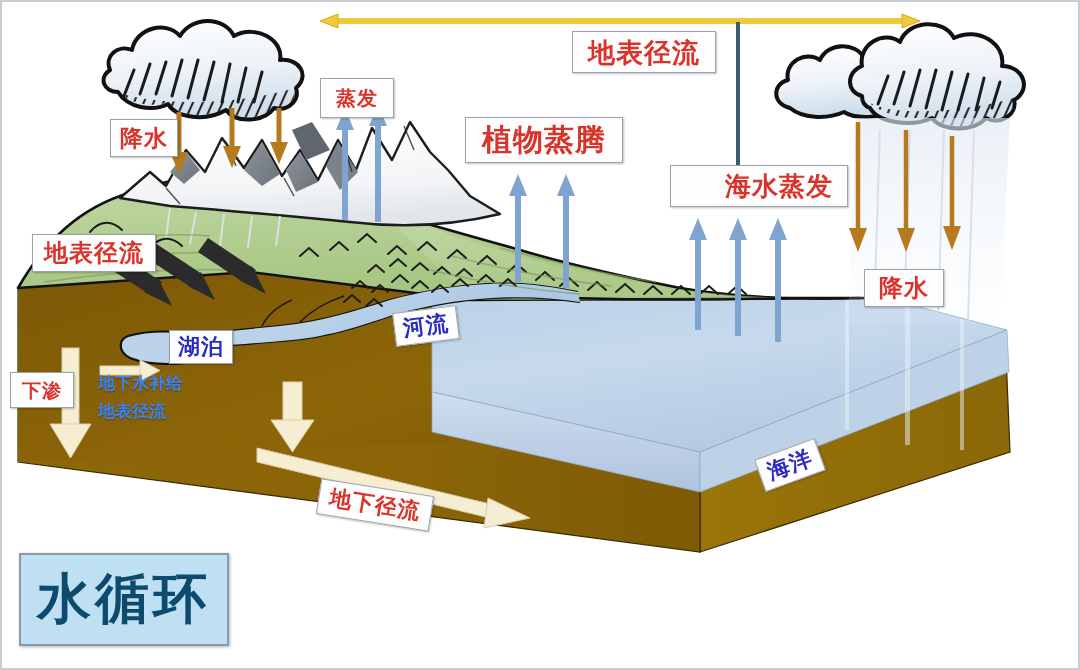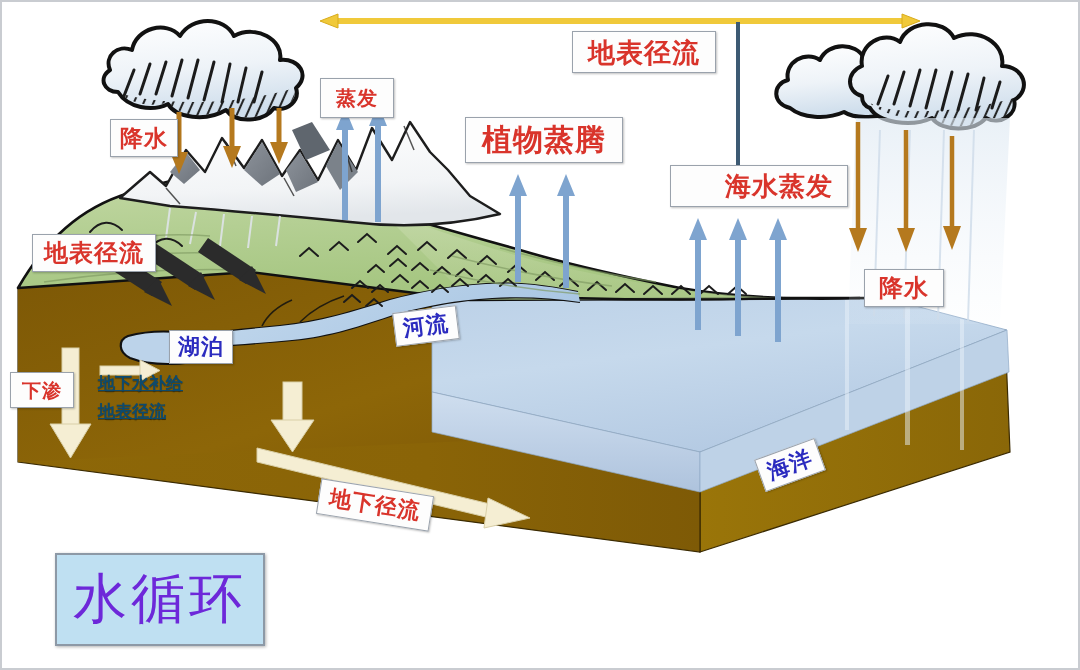--- a/index.html
+++ b/index.html
@@ -15,38 +15,36 @@
     white-space:nowrap;
     line-height:1;
     display:flex;align-items:center;justify-content:center;
     letter-spacing:1px;
     font-family:"DejaVu Sans","Liberation Sans",sans-serif;
   }
   .lbl.red{color:#d9342b;}
   .lbl.blue{color:#2b2bbf;}
   .plain{
     position:absolute;
-    color:#0c4a6e;
+    color:#3b82f6;
     font-weight:bold;
     white-space:nowrap;
     font-family:"DejaVu Sans","Liberation Sans",sans-serif;
     text-shadow:0 1px 1px rgba(0,0,0,.35);
-    text-decoration:underline;
   }
   #title-box{
     position:absolute;
     background:#bfe0f2;
     border:2px solid #8d99a6;
-    color:#6d28d9;
-    font-weight:normal;
+    color:#0c4a6e;
+    font-weight:bold;
     display:flex;align-items:center;justify-content:center;
     letter-spacing:4px;
     font-family:"DejaVu Sans","Liberation Sans",sans-serif;
     box-shadow:1px 1px 3px rgba(0,0,0,.3);
-    margin-left:36px;
   }
 </style>
 </head>
 <body>
 
 <div id="stage">
 
   <svg id="scene" viewBox="0 0 1080 670" xmlns="http://www.w3.org/2000/svg">
     <defs>
       <linearGradient id="gSoilTop" x1="0" y1="0" x2="1" y2="0.6">

